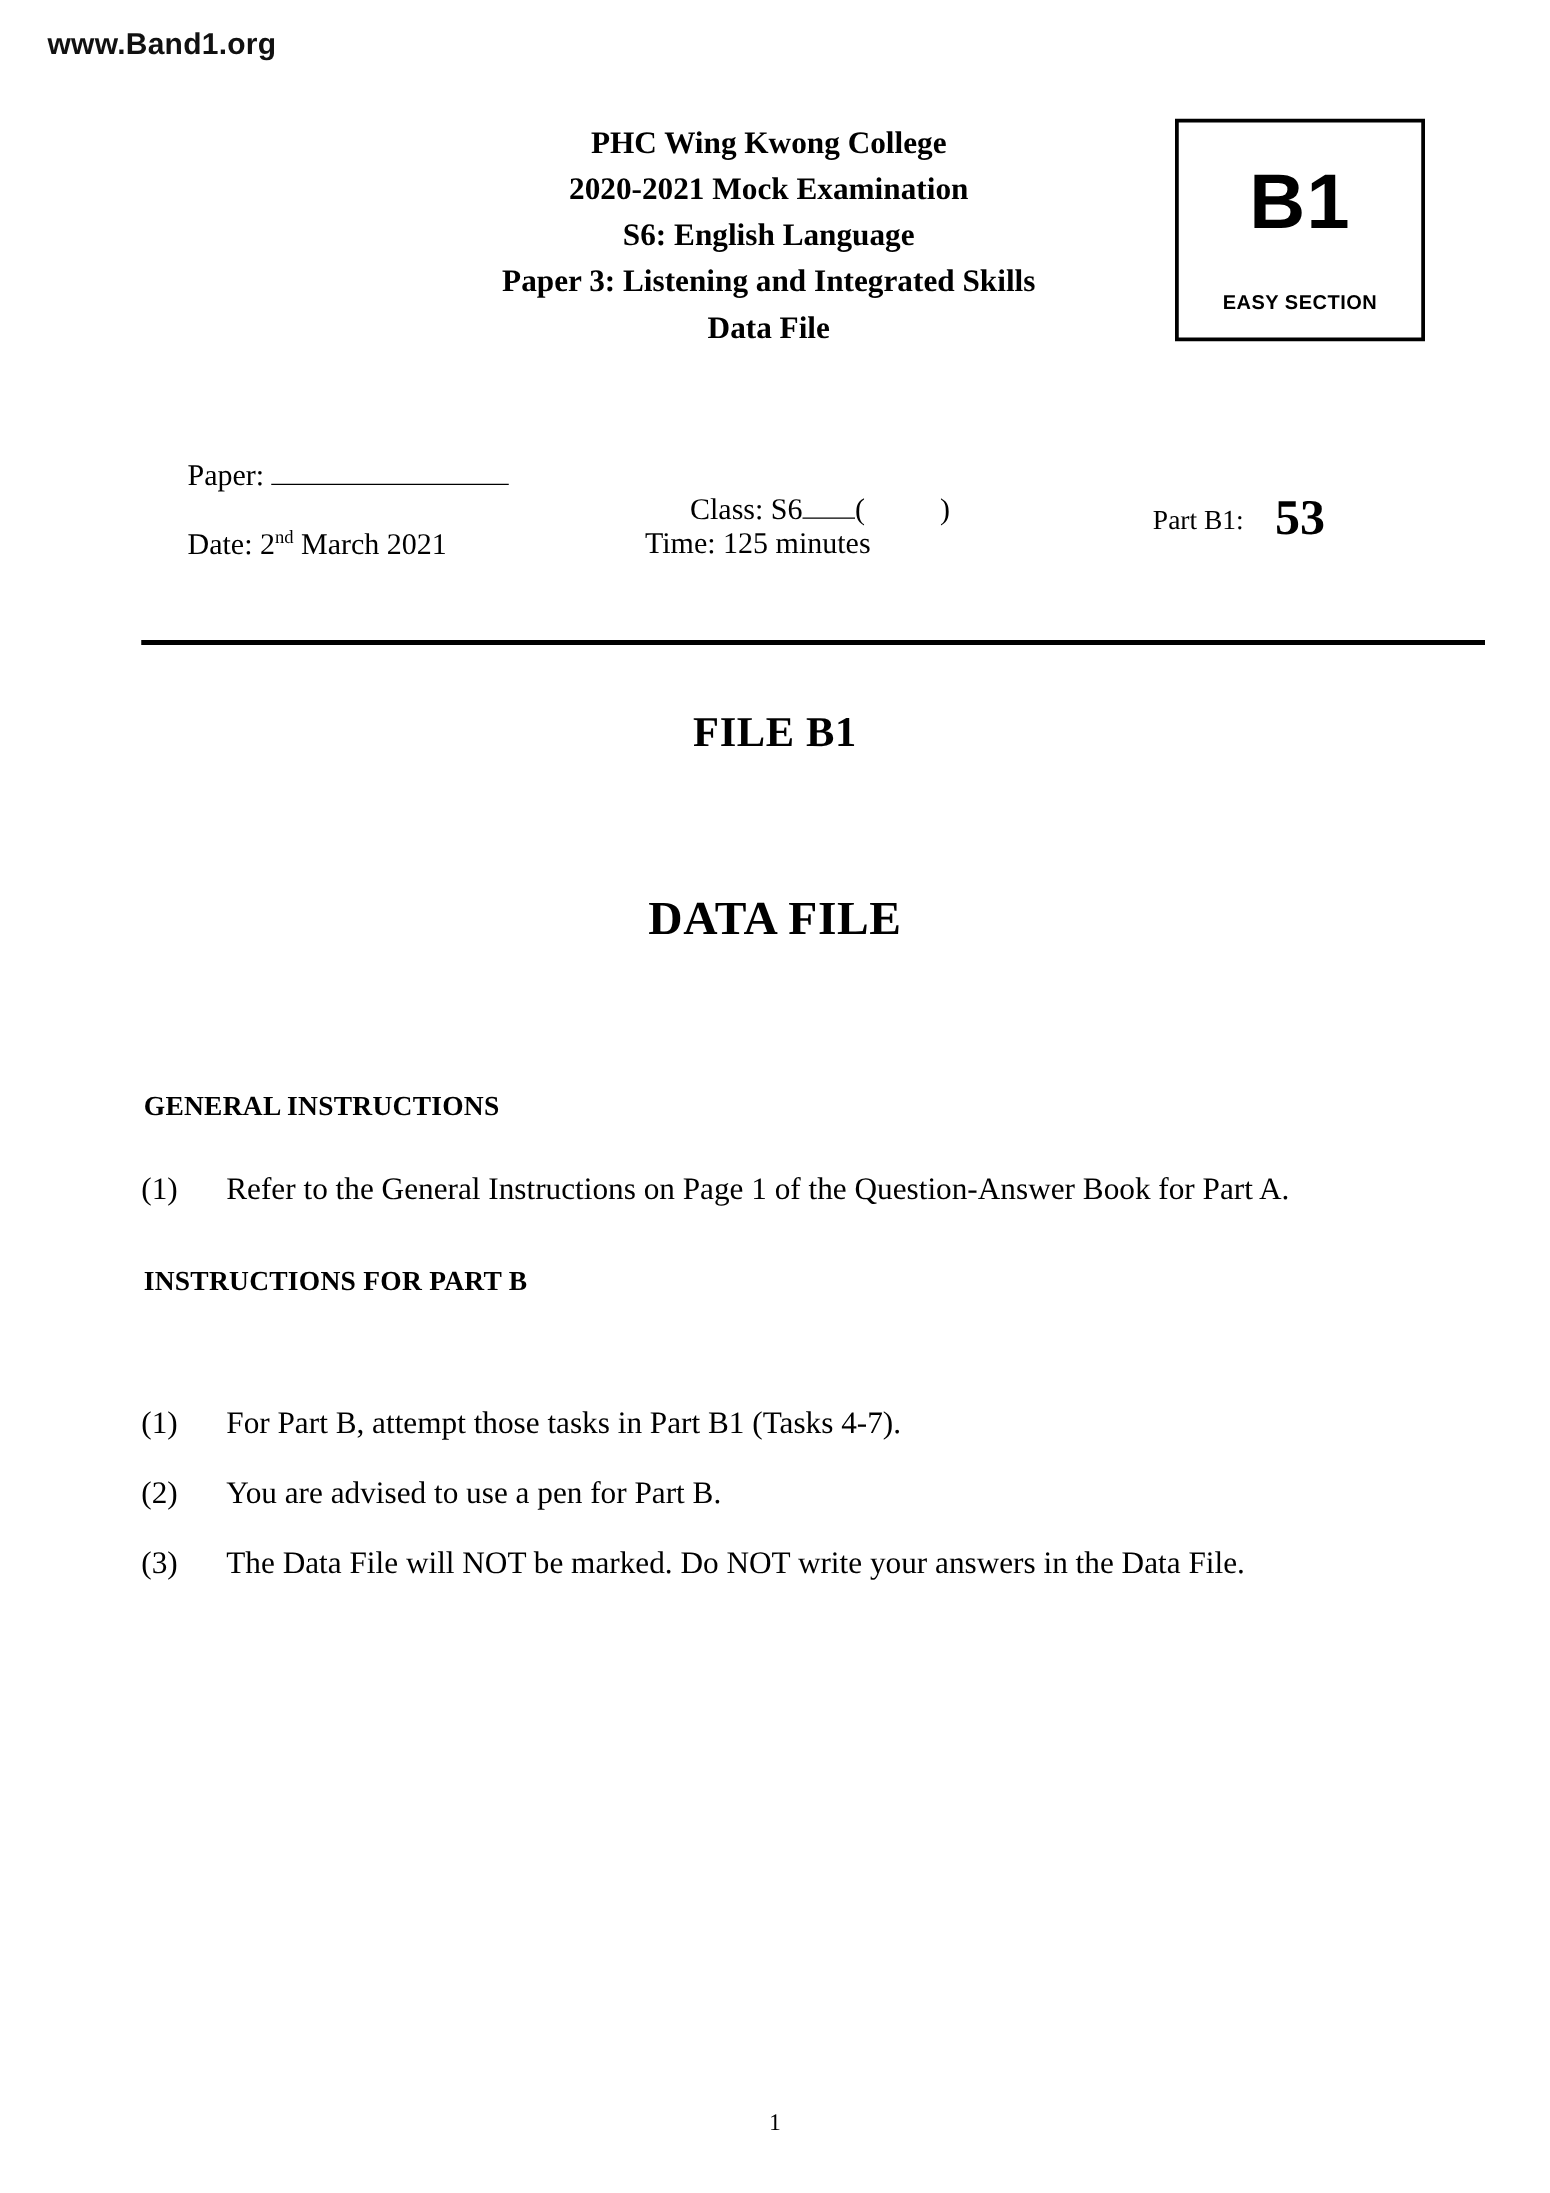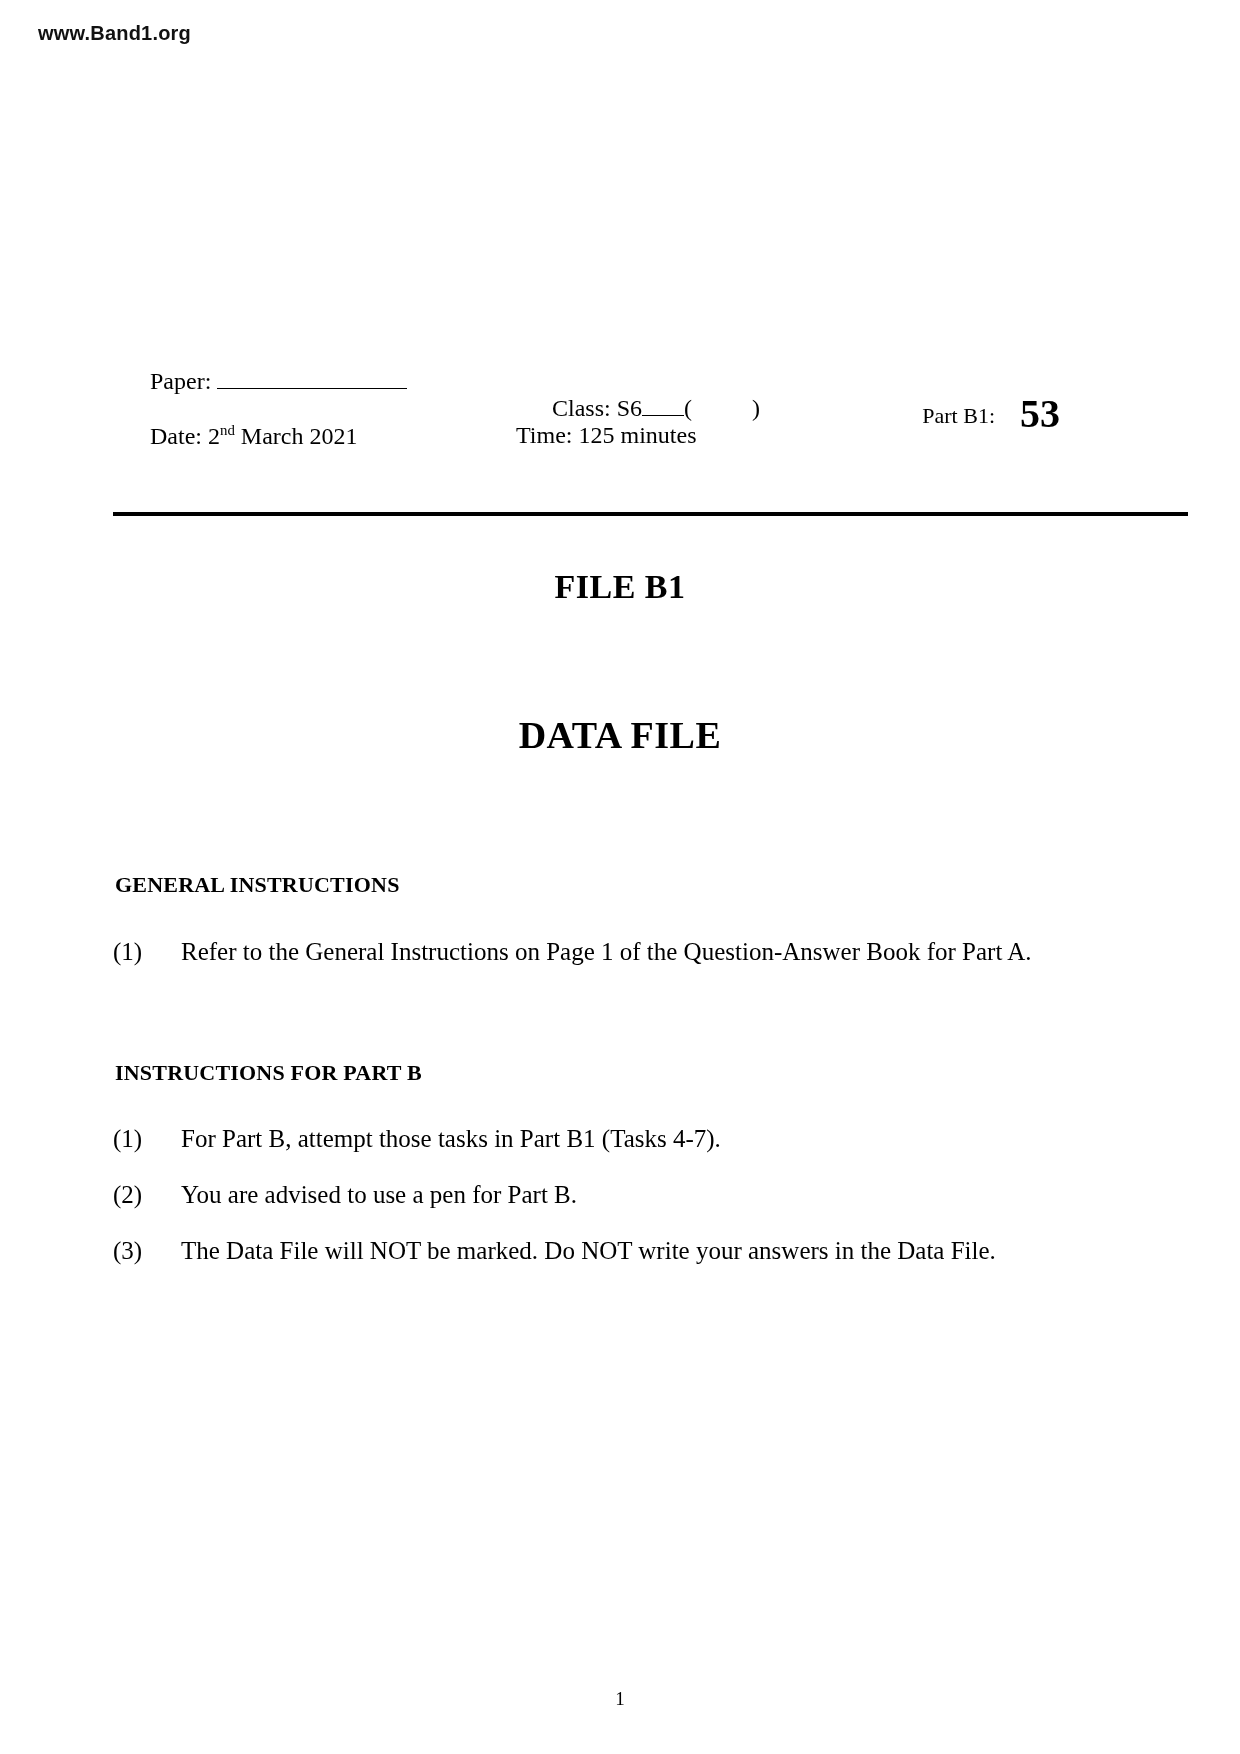--- a/index.html
+++ b/index.html
@@ -21,21 +21,21 @@
     height: 1754px;
     box-sizing: border-box;
   }
 
   
   .site-tag {
     position: absolute;
     left: 38px;
     top: 22px;
     font-family: "Liberation Sans", sans-serif;
-    font-size: 20px;
+    font-size: 24px;
     font-weight: 700;
     letter-spacing: 0.2px;
     color: #111;
   }
 
   
   .header-wrap {
     position: absolute;
     left: 0;
     top: 96px;
@@ -181,21 +181,21 @@
   }
 
   .section-heading {
     position: absolute;
     left: 115px;
     font-size: 22px;
     font-weight: 700;
     letter-spacing: 0.2px;
   }
   .sec-general { top: 872px; }
-  .sec-partb { top: 1060px; }
+  .sec-partb { top: 1012px; }
 
   .item {
     position: absolute;
     left: 113px;
     font-size: 25px;
     line-height: 30px;
     white-space: nowrap;
   }
   .item .num {
     display: inline-block;
@@ -216,20 +216,34 @@
     font-size: 19px;
   }
 </style>
 </head>
 <body>
 
 <div class="page">
 
   <div class="site-tag">www.Band1.org</div>
 
+  <div class="header-wrap">
+    <div class="exam-title">
+      <div>PHC Wing Kwong College</div>
+      <div>2020-2021 Mock Examination</div>
+      <div>S6: English Language</div>
+      <div>Paper 3: Listening and Integrated Skills</div>
+      <div>Data File</div>
+    </div>
+
+    <div class="b1-box">
+      <div class="b1-label">B1</div>
+      <div class="b1-sub">EASY SECTION</div>
+    </div>
+  </div>
 
   <div class="info-block">
     <div class="info-name">
       <span>Paper:</span><span class="rule"></span>
     </div>
 
     <div class="info-class">
       <span>Class: S6</span><span class="blank"></span><span>(          )</span>
     </div>
 

